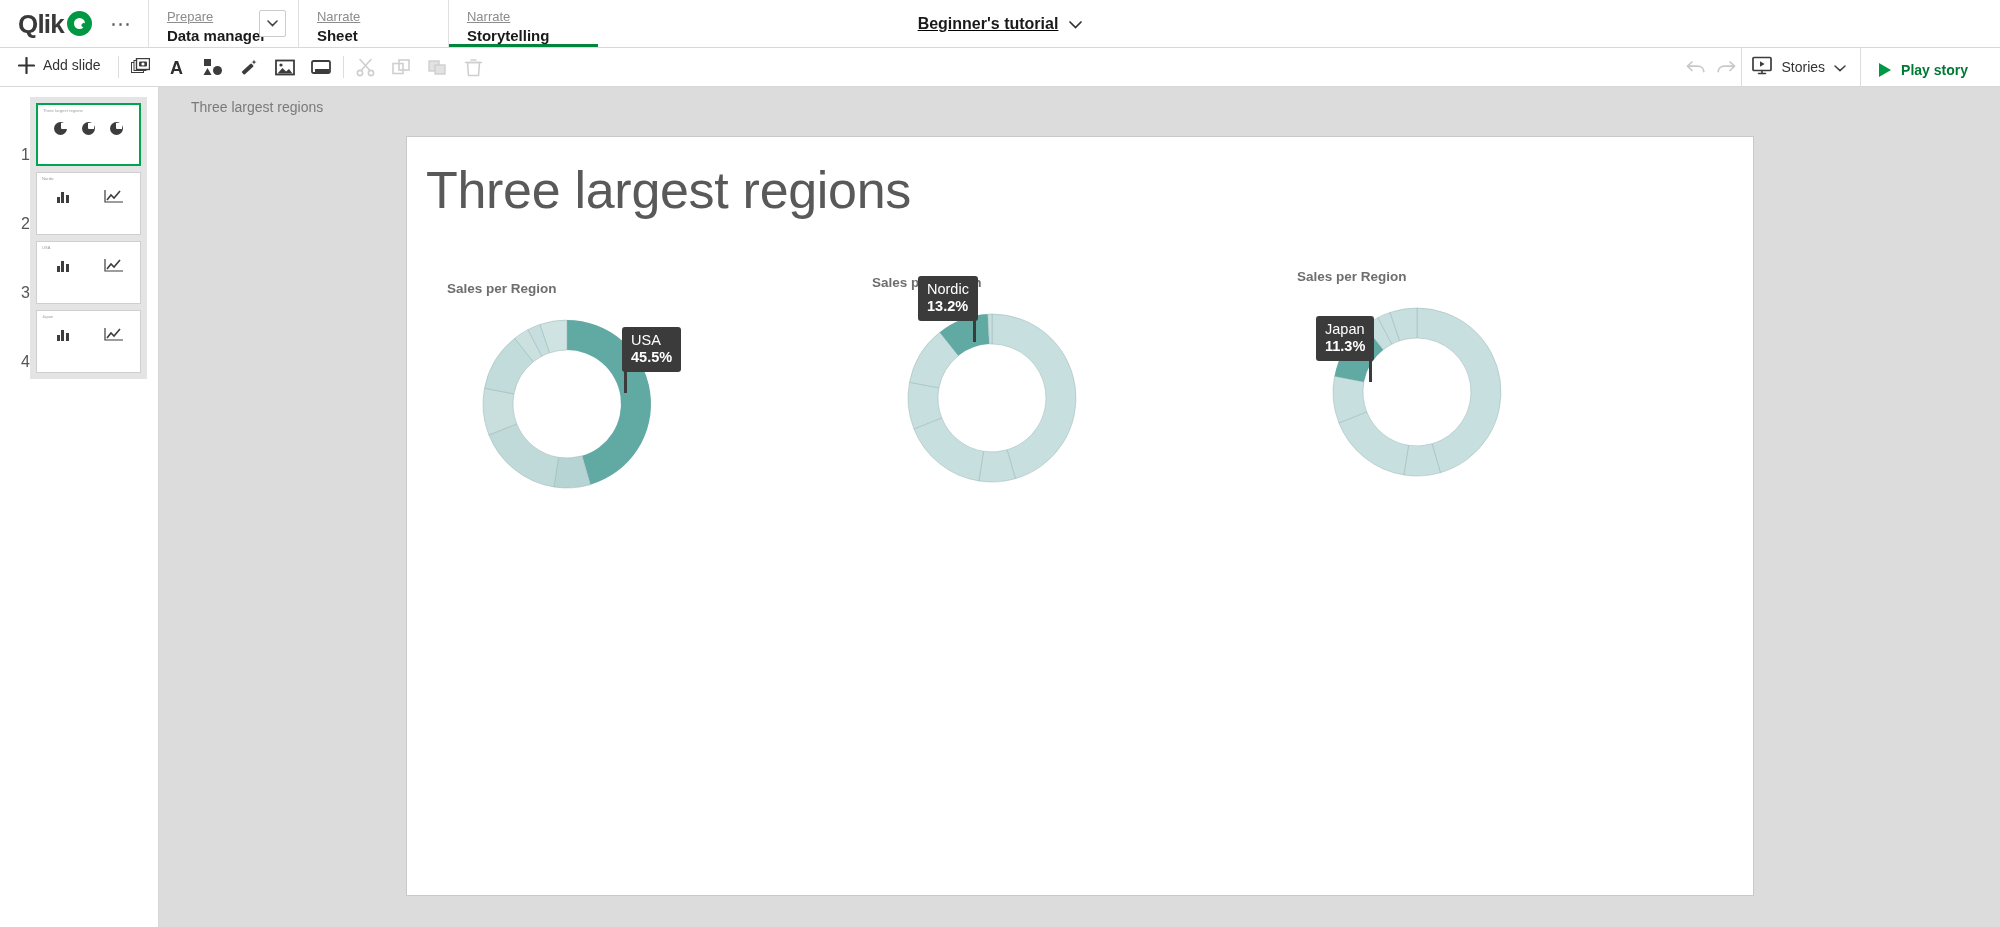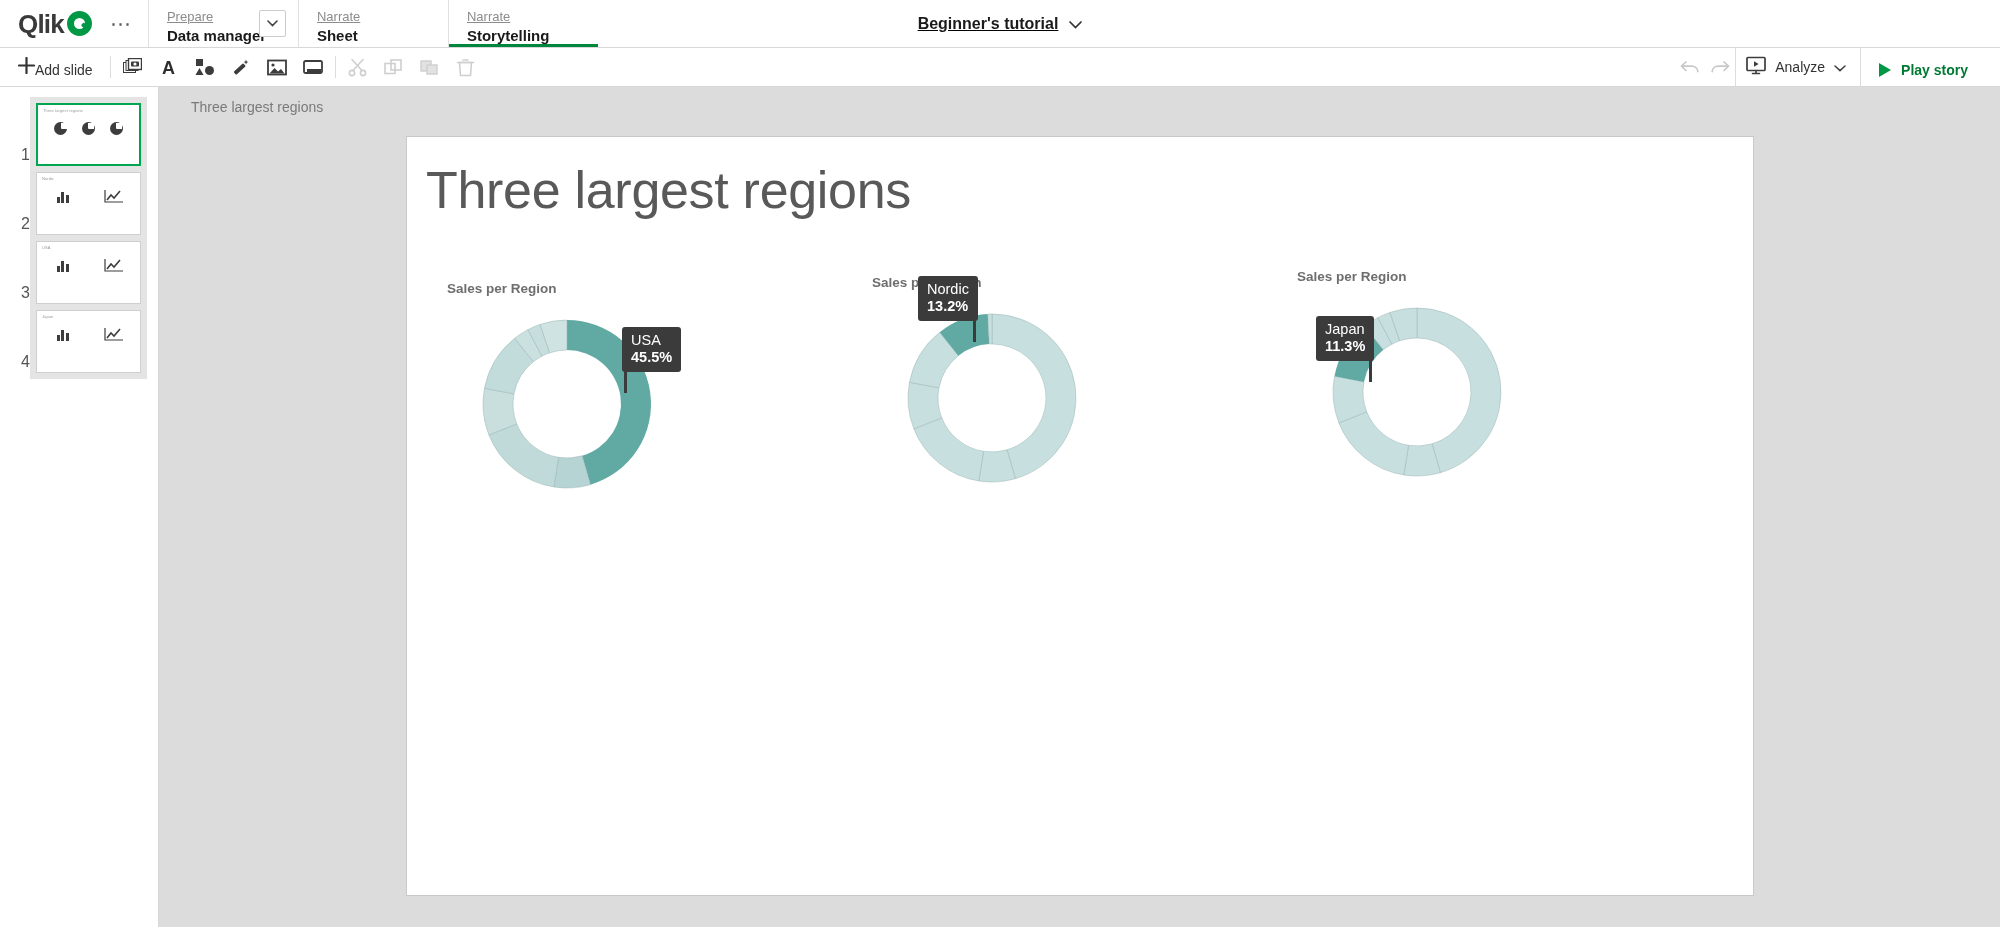--- a/index.html
+++ b/index.html
@@ -90,21 +90,21 @@
   
   .toolbar {
     height: 39px;
     display: flex; align-items: center;
     background: #ffffff;
     border-bottom: 1px solid #d8d8d8;
     padding: 0 14px 0 10px;
     position: relative;
   }
   .tb-btn {
-    display: flex; align-items: flex-end; 
+    display: flex; align-items: flex-start; gap: 8px;
     padding: 4px 8px; cursor: pointer; color: #404040;
     border-radius: 2px;
   }
   .tb-btn .lbl { font-size: 14px; color: #333; }
   .tb-icon {
     width: 26px; height: 26px;
     display: flex; align-items: center; justify-content: center;
     cursor: pointer; color: #3c3c3c;
   }
   .tb-icon.disabled { color: #cfcfcf; cursor: default; }
@@ -384,21 +384,21 @@
     </div>
 
     <div class="stories-btn">
       <span>
         <svg width="20" height="19" viewBox="0 0 20 19">
           <rect x="1" y="1.5" width="18" height="13" rx="1" fill="none" stroke="#3c3c3c" stroke-width="1.7"></rect>
           <path d="M8 5.2l4.6 2.8L8 10.8z" fill="#3c3c3c"></path>
           <path d="M10 14.5v3M6.5 17.5h7" stroke="#3c3c3c" stroke-width="1.6" stroke-linecap="round"></path>
         </svg>
       </span>
-      <span class="lbl">Analyze</span>
+      <span class="lbl">Stories</span>
       <span>
         <svg width="12" height="7" viewBox="0 0 12 7">
             <path d="M1 1l5 4.6L11 1" stroke="#444" stroke-width="1.6" fill="none" stroke-linecap="round"></path>
           </svg>
       </span>
     </div>
 
     <div class="play-btn">
       <span class="play-tri"></span>
       <span class="lbl">Play story</span>

